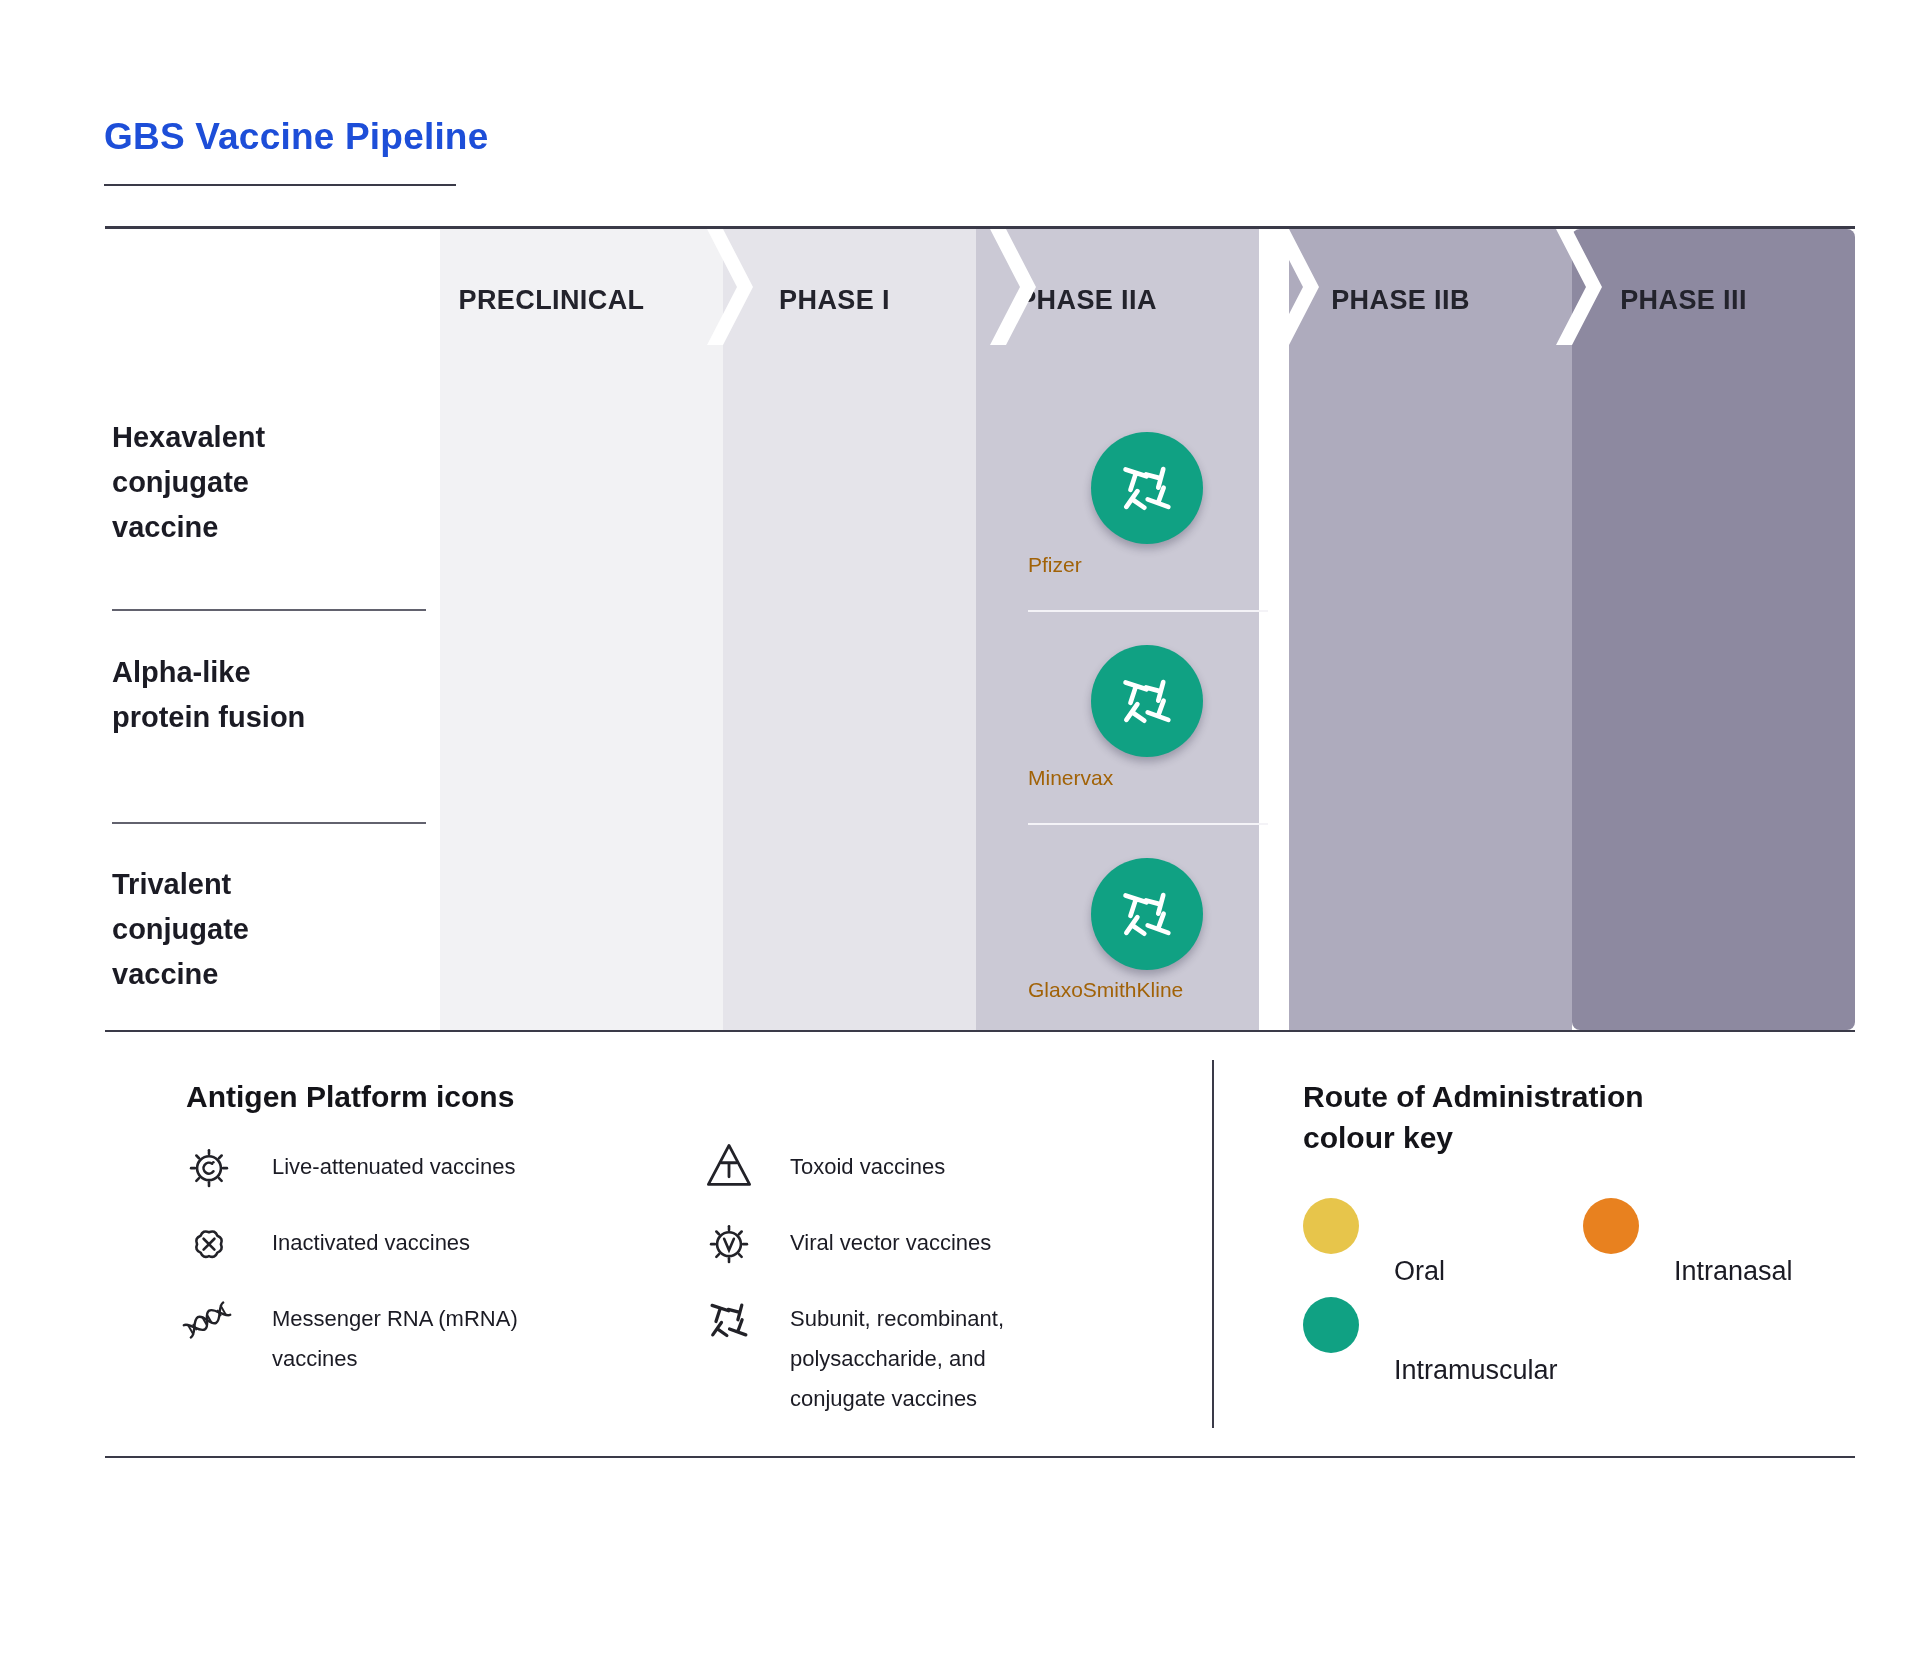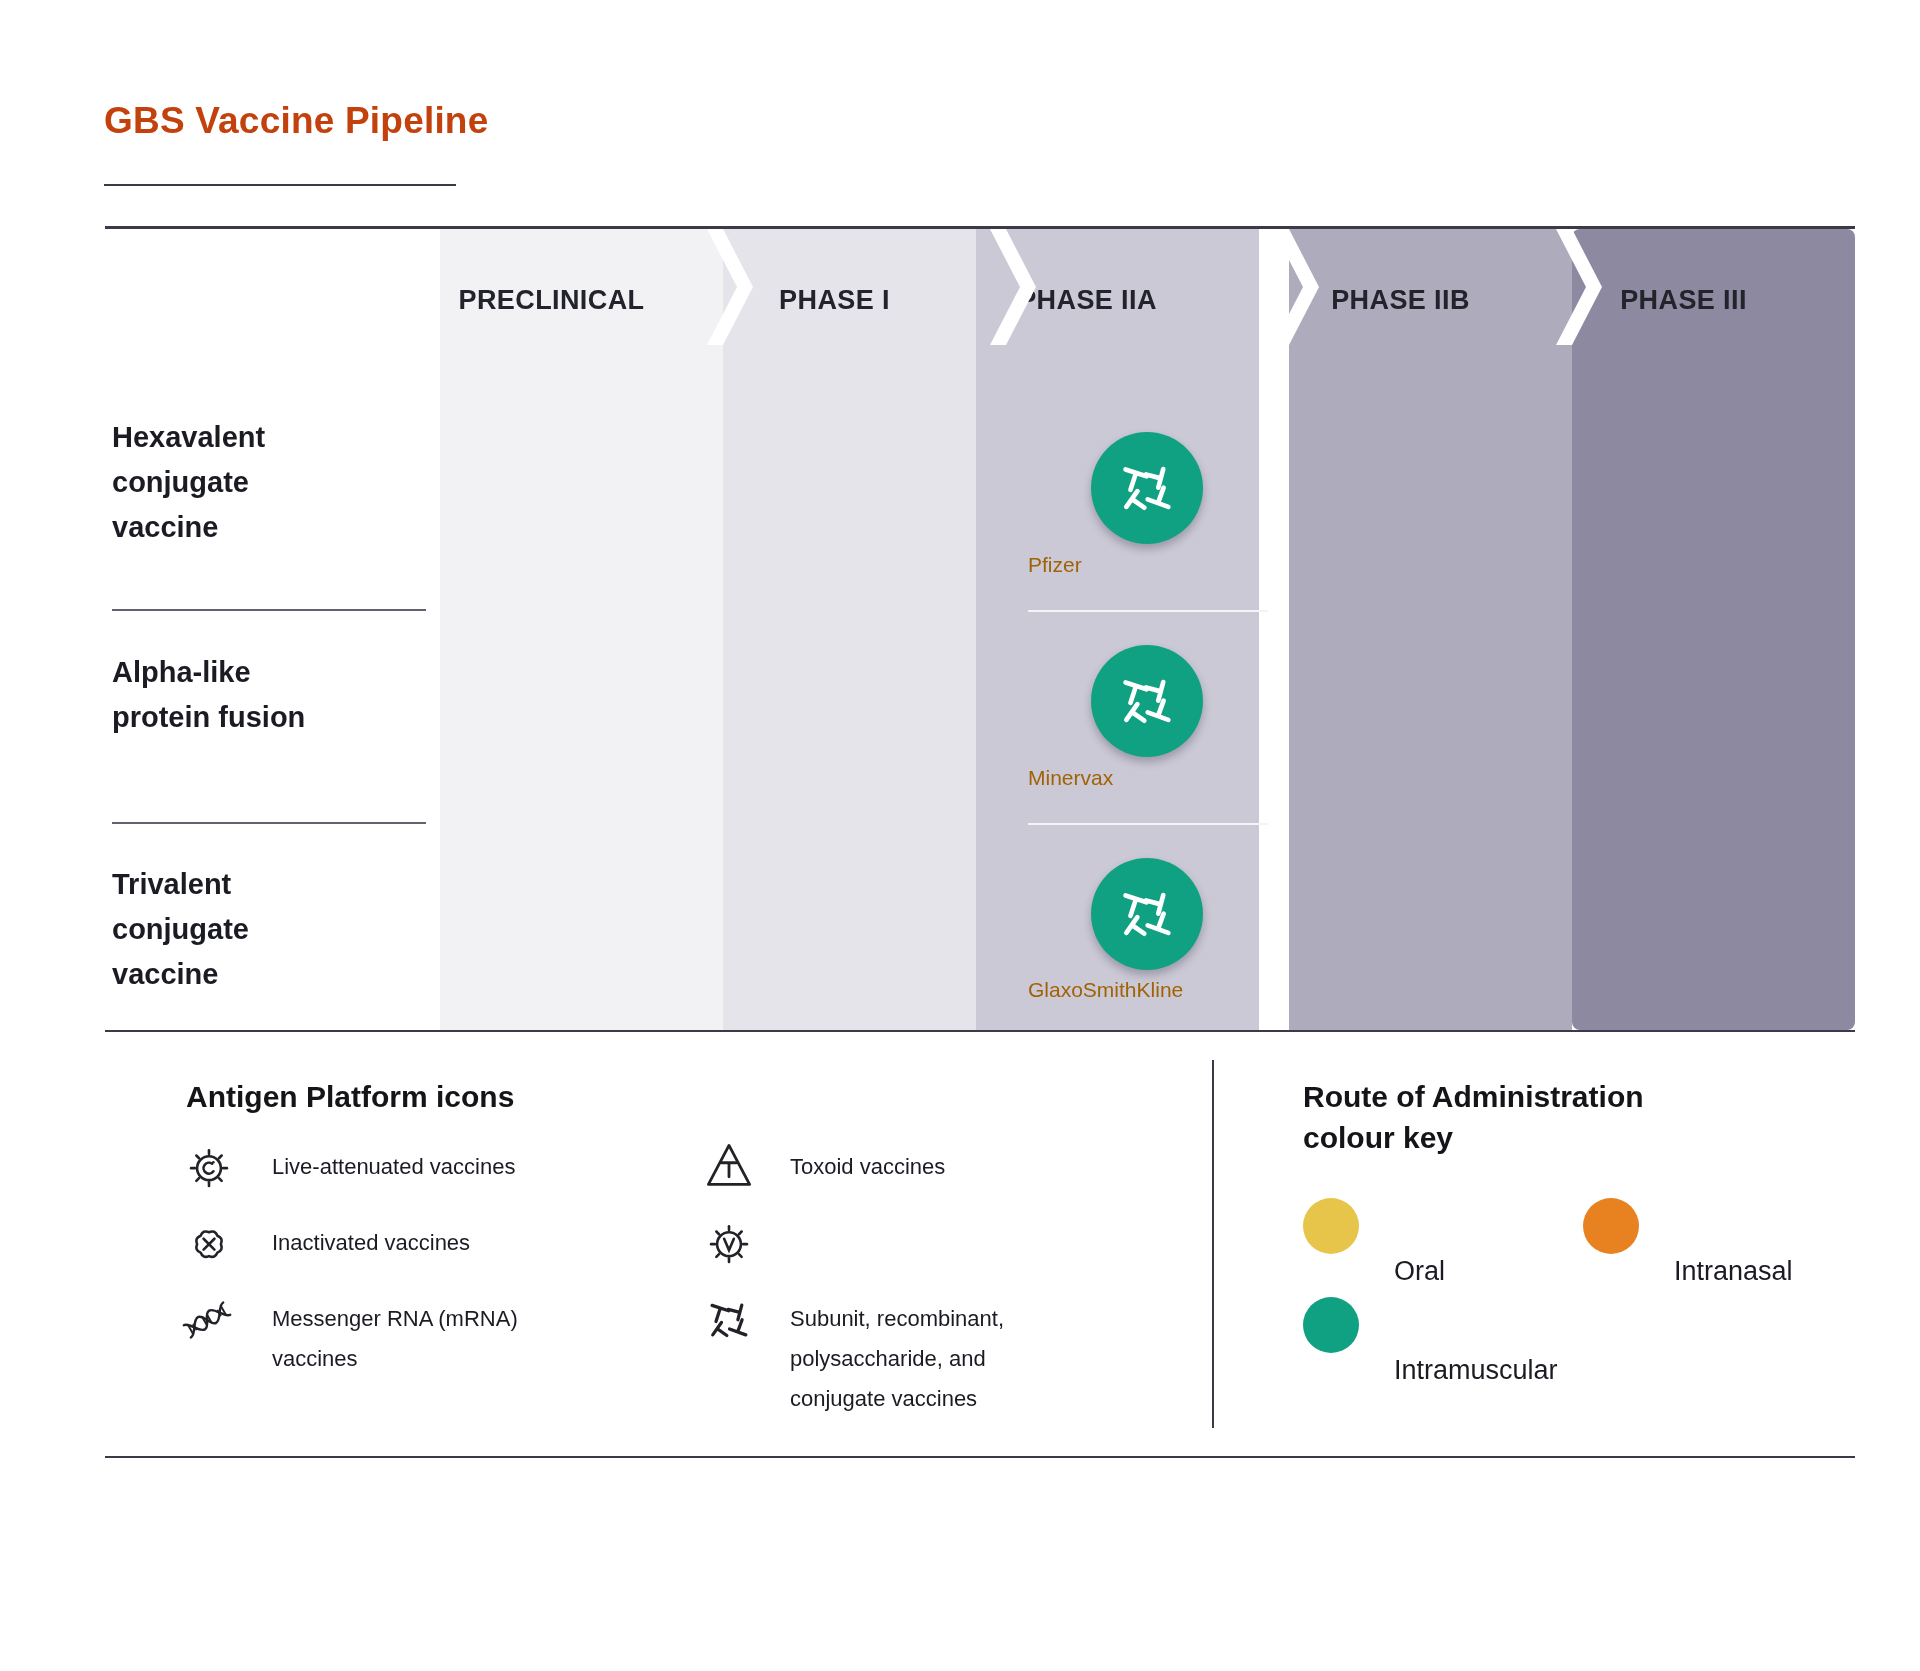--- a/index.html
+++ b/index.html
@@ -1,21 +1,21 @@
 <!DOCTYPE html>
 <html><head>
 <meta charset="utf-8">
 <style>
   * { margin: 0; padding: 0; box-sizing: border-box; }
   html, body { background: #ffffff; }
   body { font-family: "Liberation Sans", sans-serif; color: #1d1d26; }
   #canvas { position: relative; width: 1920px; height: 1671px; background: #ffffff; overflow: hidden; }
 
   
-  #title { position: absolute; left: 104px; top: 100px; font-size: 37px; font-weight: bold; color: #c2410c; letter-spacing: 0.2px; }
+  #title { position: absolute; left: 104px; top: 116px; font-size: 37px; font-weight: bold; color: #1d4ed8; letter-spacing: 0.2px; }
   #title-underline { position: absolute; left: 104px; top: 184px; width: 352px; height: 2px; background: #3a3a48; }
 
   
   #table-top-rule { position: absolute; left: 105px; top: 226px; width: 1750px; height: 3px; background: #3a3a48; }
   #table-bottom-rule { position: absolute; left: 105px; top: 1030px; width: 1750px; height: 2px; background: #3a3a48; }
   #bottom-rule { position: absolute; left: 105px; top: 1456px; width: 1750px; height: 2px; background: #3a3a48; }
 
   
   #table { position: absolute; left: 440px; top: 229px; width: 1415px; height: 801px; }
   .phase-col { position: absolute; top: 0; width: 283px; height: 801px; }
@@ -267,20 +267,21 @@
             <line x1="24" y1="9.5" x2="24" y2="13" transform="rotate(135 24 26)"></line>
             <line x1="24" y1="9.5" x2="24" y2="13" transform="rotate(180 24 26)"></line>
             <line x1="24" y1="9.5" x2="24" y2="13" transform="rotate(225 24 26)"></line>
             <line x1="24" y1="9.5" x2="24" y2="13" transform="rotate(270 24 26)"></line>
             <line x1="24" y1="9.5" x2="24" y2="13" transform="rotate(315 24 26)"></line>
           </g>
           <path d="M19.5 21 L24 31.5 L28.5 21"></path>
         </g>
       </svg>
   </div>
+  <div class="ag-label t4">Viral vector vaccines</div>
 
   <div class="ag-icon i5">
     <svg viewBox="0 0 48 48">
         <g fill="none" stroke="currentColor" stroke-width="3" stroke-linecap="round">
           <g transform="translate(16,13) rotate(18)">
             <path d="M-8 0 H8 M0 0 V13"></path>
           </g>
           <g transform="translate(34,17) rotate(105)">
             <path d="M-7 0 H7 M0 0 V11"></path>
           </g>

